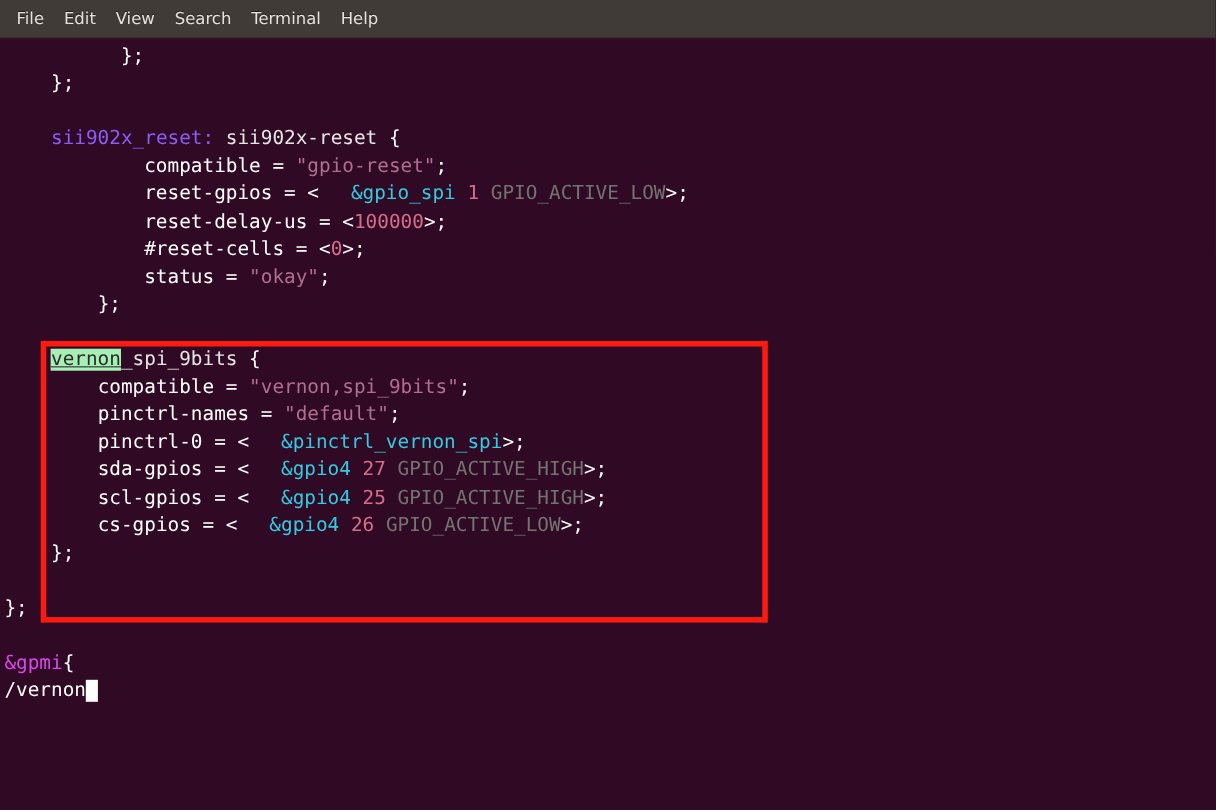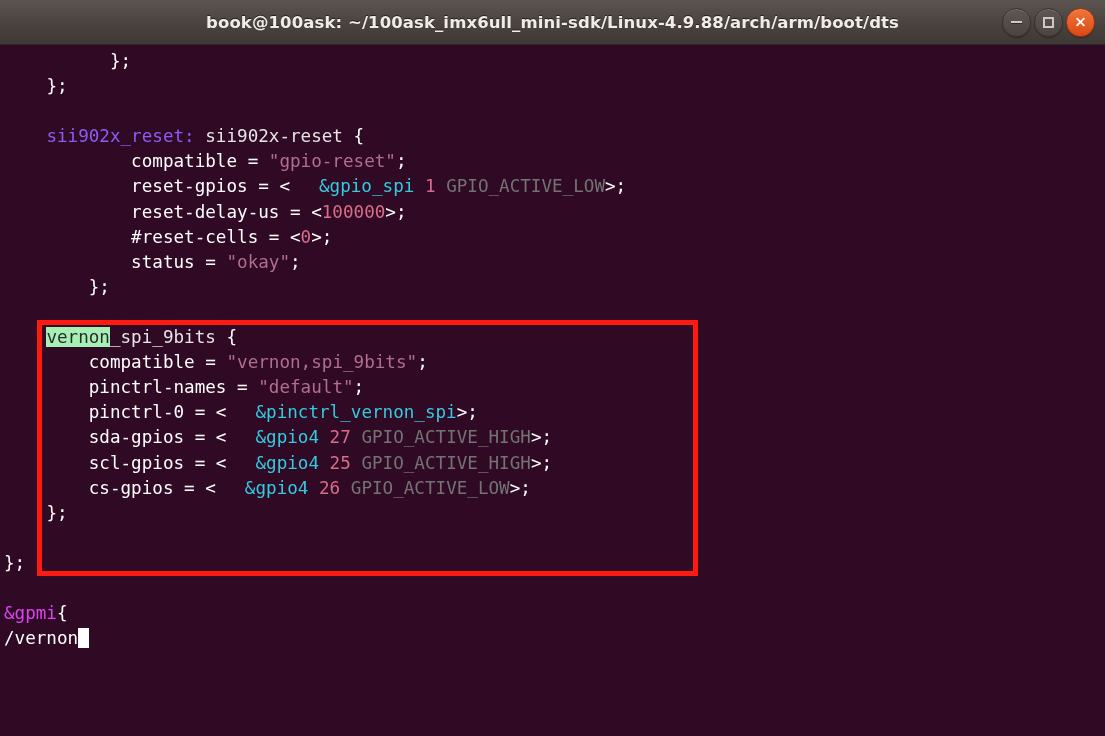--- a/index.html
+++ b/index.html
@@ -135,20 +135,21 @@
   .c-prop    { color: #ffffff; text-align: center; }
   .c-string  { color: #b06f8f; }
   .c-phandle { color: #34cae0; margin-left: 29px; }
   .c-number  { color: #d96c8a; }
   .c-macro   { color: #737373; }
   .c-ref     { color: #d946ef; }
 
   .search-hit {
     background: #a6f0b6;
     color: #2b2b2b;
+    text-decoration: underline;
   }
   .cursor-block {
     background: #ffffff;
     color: #300a24;
   }
 
   
   .redbox {
     position: absolute;
     border: 5px solid #ff1a11;
@@ -158,34 +159,28 @@
     top: 275px;
     width: 661px;
     height: 256px;
   }
 </style>
 </head>
 <body>
 
 <div class="window">
 
-  <div class="titlebar">
-    <div class="titlebar-title">book@100ask: ~/100ask_imx6ull_mini-sdk/Linux-4.9.88/arch/arm/boot/dts</div>
-    <div class="win-buttons">
-      <div class="win-btn minimize">
-        <span class="glyph-min"></span>
-      </div>
-      <div class="win-btn maximize">
-        <span class="glyph-max"></span>
-      </div>
-      <div class="win-btn close">
-        <span class="glyph-close"></span>
-      </div>
-    </div>
+
+  <div class="menubar">
+    <div class="menu-item">File</div>
+    <div class="menu-item">Edit</div>
+    <div class="menu-item">View</div>
+    <div class="menu-item">Search</div>
+    <div class="menu-item">Terminal</div>
+    <div class="menu-item">Help</div>
   </div>
-
 
   <div class="terminal">
     <div class="term-lines" id="term-lines"><div class="line"><span>          </span><span class="c-white">};</span></div><div class="line"><span>    </span><span class="c-white">};</span></div><div class="line"></div><div class="line"><span>    </span><span class="c-label">sii902x_reset:</span><span class="c-white"> </span><span class="c-node">sii902x-reset</span><span class="c-white"> {</span></div><div class="line"><span>            </span><span class="c-prop">compatible = </span><span class="c-string">"gpio-reset"</span><span class="c-white">;</span></div><div class="line"><span>            </span><span class="c-prop">reset-gpios = &lt;</span><span class="c-phandle">&amp;gpio_spi</span><span class="c-white"> </span><span class="c-number">1</span><span class="c-white"> </span><span class="c-macro">GPIO_ACTIVE_LOW</span><span class="c-white">&gt;;</span></div><div class="line"><span>            </span><span class="c-prop">reset-delay-us = &lt;</span><span class="c-number">100000</span><span class="c-white">&gt;;</span></div><div class="line"><span>            </span><span class="c-prop">#reset-cells = &lt;</span><span class="c-number">0</span><span class="c-white">&gt;;</span></div><div class="line"><span>            </span><span class="c-prop">status = </span><span class="c-string">"okay"</span><span class="c-white">;</span></div><div class="line"><span>        </span><span class="c-white">};</span></div><div class="line"></div><div class="line"><span>    </span><span class="search-hit">vernon</span><span class="c-node">_spi_9bits</span><span class="c-white"> {</span></div><div class="line"><span>        </span><span class="c-prop">compatible = </span><span class="c-string">"vernon,spi_9bits"</span><span class="c-white">;</span></div><div class="line"><span>        </span><span class="c-prop">pinctrl-names = </span><span class="c-string">"default"</span><span class="c-white">;</span></div><div class="line"><span>        </span><span class="c-prop">pinctrl-0 = &lt;</span><span class="c-phandle">&amp;pinctrl_vernon_spi</span><span class="c-white">&gt;;</span></div><div class="line"><span>        </span><span class="c-prop">sda-gpios = &lt;</span><span class="c-phandle">&amp;gpio4</span><span class="c-white"> </span><span class="c-number">27</span><span class="c-white"> </span><span class="c-macro">GPIO_ACTIVE_HIGH</span><span class="c-white">&gt;;</span></div><div class="line"><span>        </span><span class="c-prop">scl-gpios = &lt;</span><span class="c-phandle">&amp;gpio4</span><span class="c-white"> </span><span class="c-number">25</span><span class="c-white"> </span><span class="c-macro">GPIO_ACTIVE_HIGH</span><span class="c-white">&gt;;</span></div><div class="line"><span>        </span><span class="c-prop">cs-gpios = &lt;</span><span class="c-phandle">&amp;gpio4</span><span class="c-white"> </span><span class="c-number">26</span><span class="c-white"> </span><span class="c-macro">GPIO_ACTIVE_LOW</span><span class="c-white">&gt;;</span></div><div class="line"><span>    </span><span class="c-white">};</span></div><div class="line"></div><div class="line"><span class="c-white">};</span></div><div class="line"></div><div class="line"><span class="c-ref">&amp;gpmi</span><span class="c-white">{</span></div><div class="line"><span class="c-white">/vernon</span><span class="cursor-block"> </span></div></div>
     <div class="redbox"></div>
   </div>
 
 </div>
 
 </body></html>

